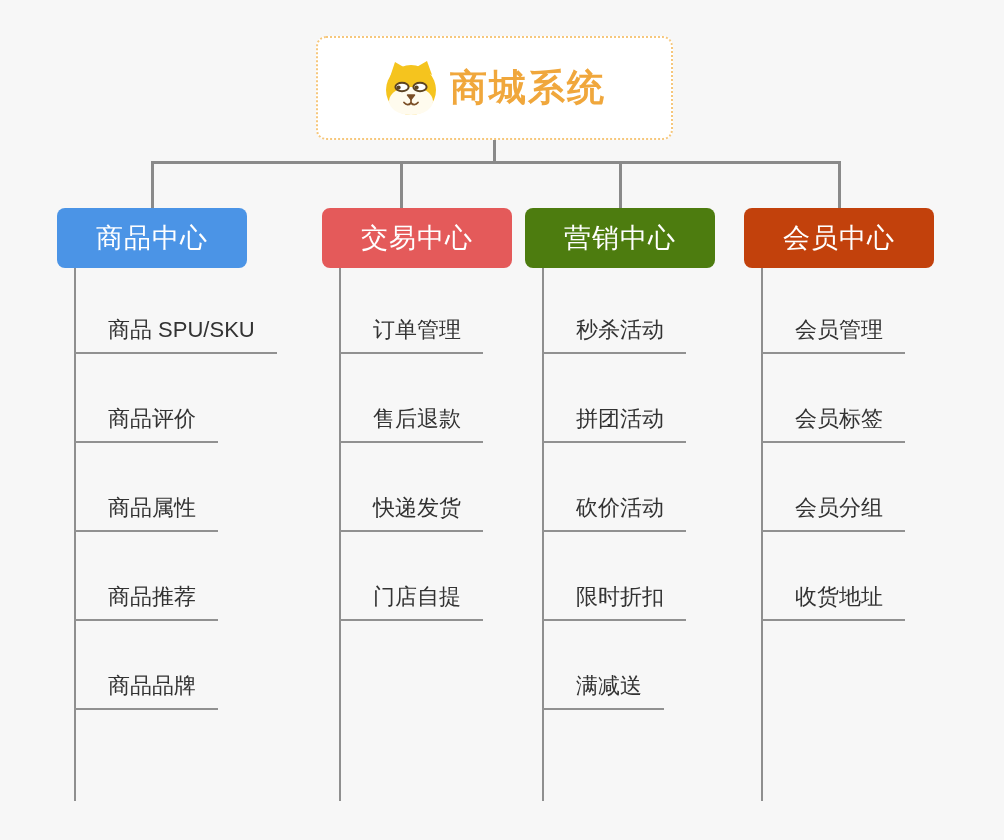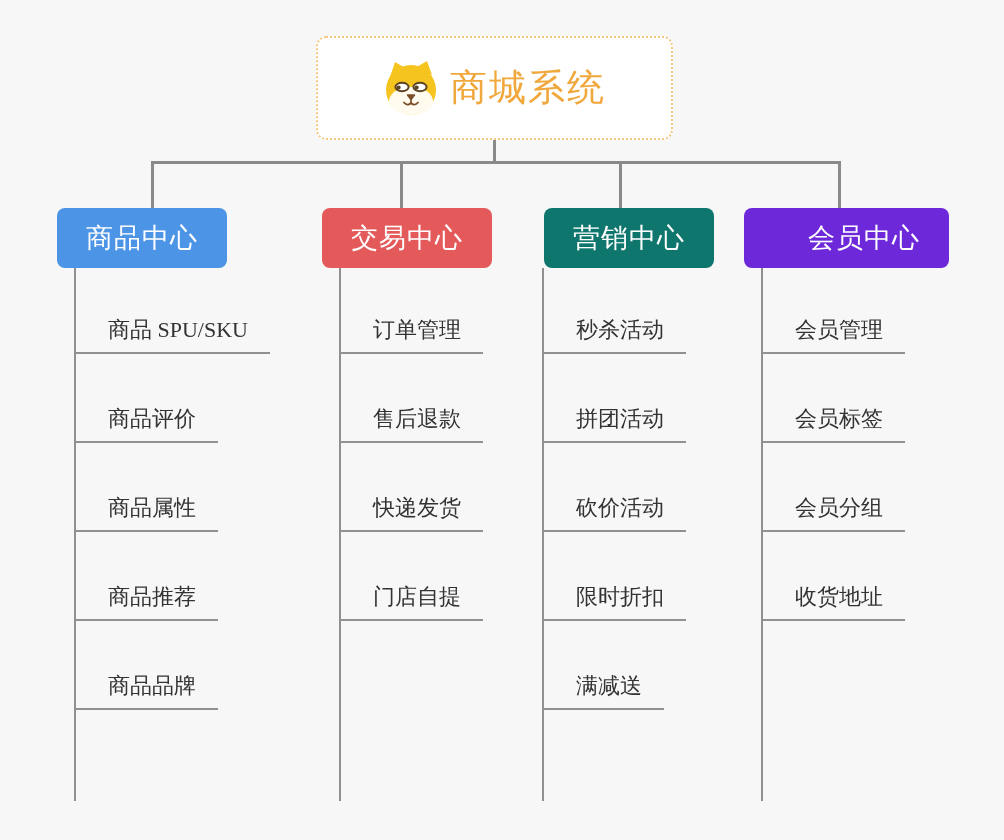--- a/index.html
+++ b/index.html
@@ -16,21 +16,21 @@
     position:absolute;left:316px;top:36px;width:357px;height:104px;
     background:#ffffff;
     border:2px dotted #f6c77c;
     border-radius:10px;
     box-sizing:border-box;
     display:flex;align-items:center;justify-content:center;gap:11px;
   }
   .dog-icon{width:56px;height:56px;display:inline-block;flex:0 0 auto;}
   .root-title{
     font-size:37px;
-    font-weight:400;
+    font-weight:700;
     letter-spacing:2px;
     white-space:nowrap;
     text-align:right;
   }
 
   
   .line{position:absolute;background:#8a8a8a;}
   .stem {left:493px;top:140px;width:3px;height:23px;}
   .hbar {left:151px;top:161px;width:690px;height:3px;}
   .drop {top:161px;width:3px;height:47px;}
@@ -40,32 +40,32 @@
   .drop3{left:838px;}
 
   
   .branch{position:absolute;top:208px;width:190px;}
   .branch.b0{left:57px;}
   .branch.b1{left:322px;}
   .branch.b2{left:525px;}
   .branch.b3{left:744px;}
 
   .branch-header{
-    width:170px;height:60px;border-radius:8px;
+    width:190px;height:60px;border-radius:8px;
     display:flex;align-items:center;justify-content:center;
     color:#ffffff;font-size:27px;letter-spacing:1px;
     white-space:nowrap;
   }
   .trunk{
     position:absolute;left:17px;top:60px;width:2px;height:533px;
     background:#8f8f8f;
   }
   ul.leaves{
     list-style:none;margin:0;padding:0;
-    position:absolute;left:17px;top:57px;font-family:Liberation Serif, serif;
+    position:absolute;left:17px;top:57px;
   }
   ul.leaves li{
     height:89px;
     display:flex;align-items:flex-end;
   }
   .leaf{
     display:inline-block;width:max-content;
     padding:0 22px 7px 34px;
     border-bottom:2px solid #919191;
     font-size:22px;color:#333333;
@@ -142,21 +142,21 @@
       <li>
           <span class="leaf">快递发货</span>
         </li>
       <li>
           <span class="leaf">门店自提</span>
         </li>
     </ul>
   </div>
 
   <div class="branch b2">
-    <div class="branch-header" style="background: #0f766e; margin-left: 19px;">
+    <div class="branch-header" style="background: #4d7c0f;">
       <span>营销中心</span>
     </div>
     <div class="trunk"></div>
     <ul class="leaves">
       <li>
           <span class="leaf">秒杀活动</span>
         </li>
       <li>
           <span class="leaf">拼团活动</span>
         </li>
@@ -166,21 +166,21 @@
       <li>
           <span class="leaf">限时折扣</span>
         </li>
       <li>
           <span class="leaf">满减送</span>
         </li>
     </ul>
   </div>
 
   <div class="branch b3">
-    <div class="branch-header" style="background: #6d28d9; padding-left: 35px;">
+    <div class="branch-header" style="background: #c2410c;">
       <span>会员中心</span>
     </div>
     <div class="trunk"></div>
     <ul class="leaves">
       <li>
           <span class="leaf">会员管理</span>
         </li>
       <li>
           <span class="leaf">会员标签</span>
         </li>

